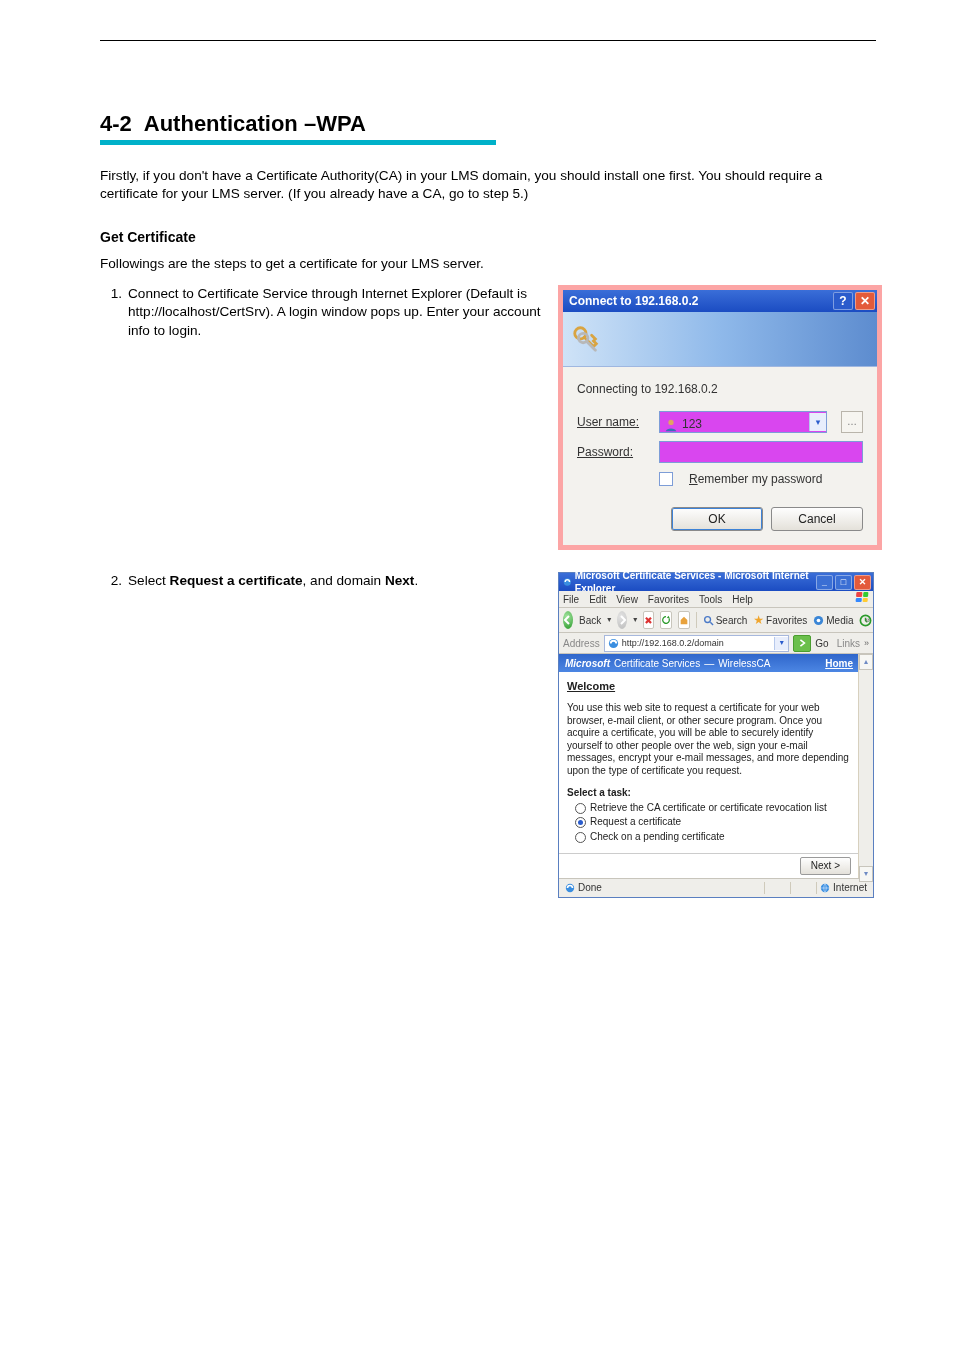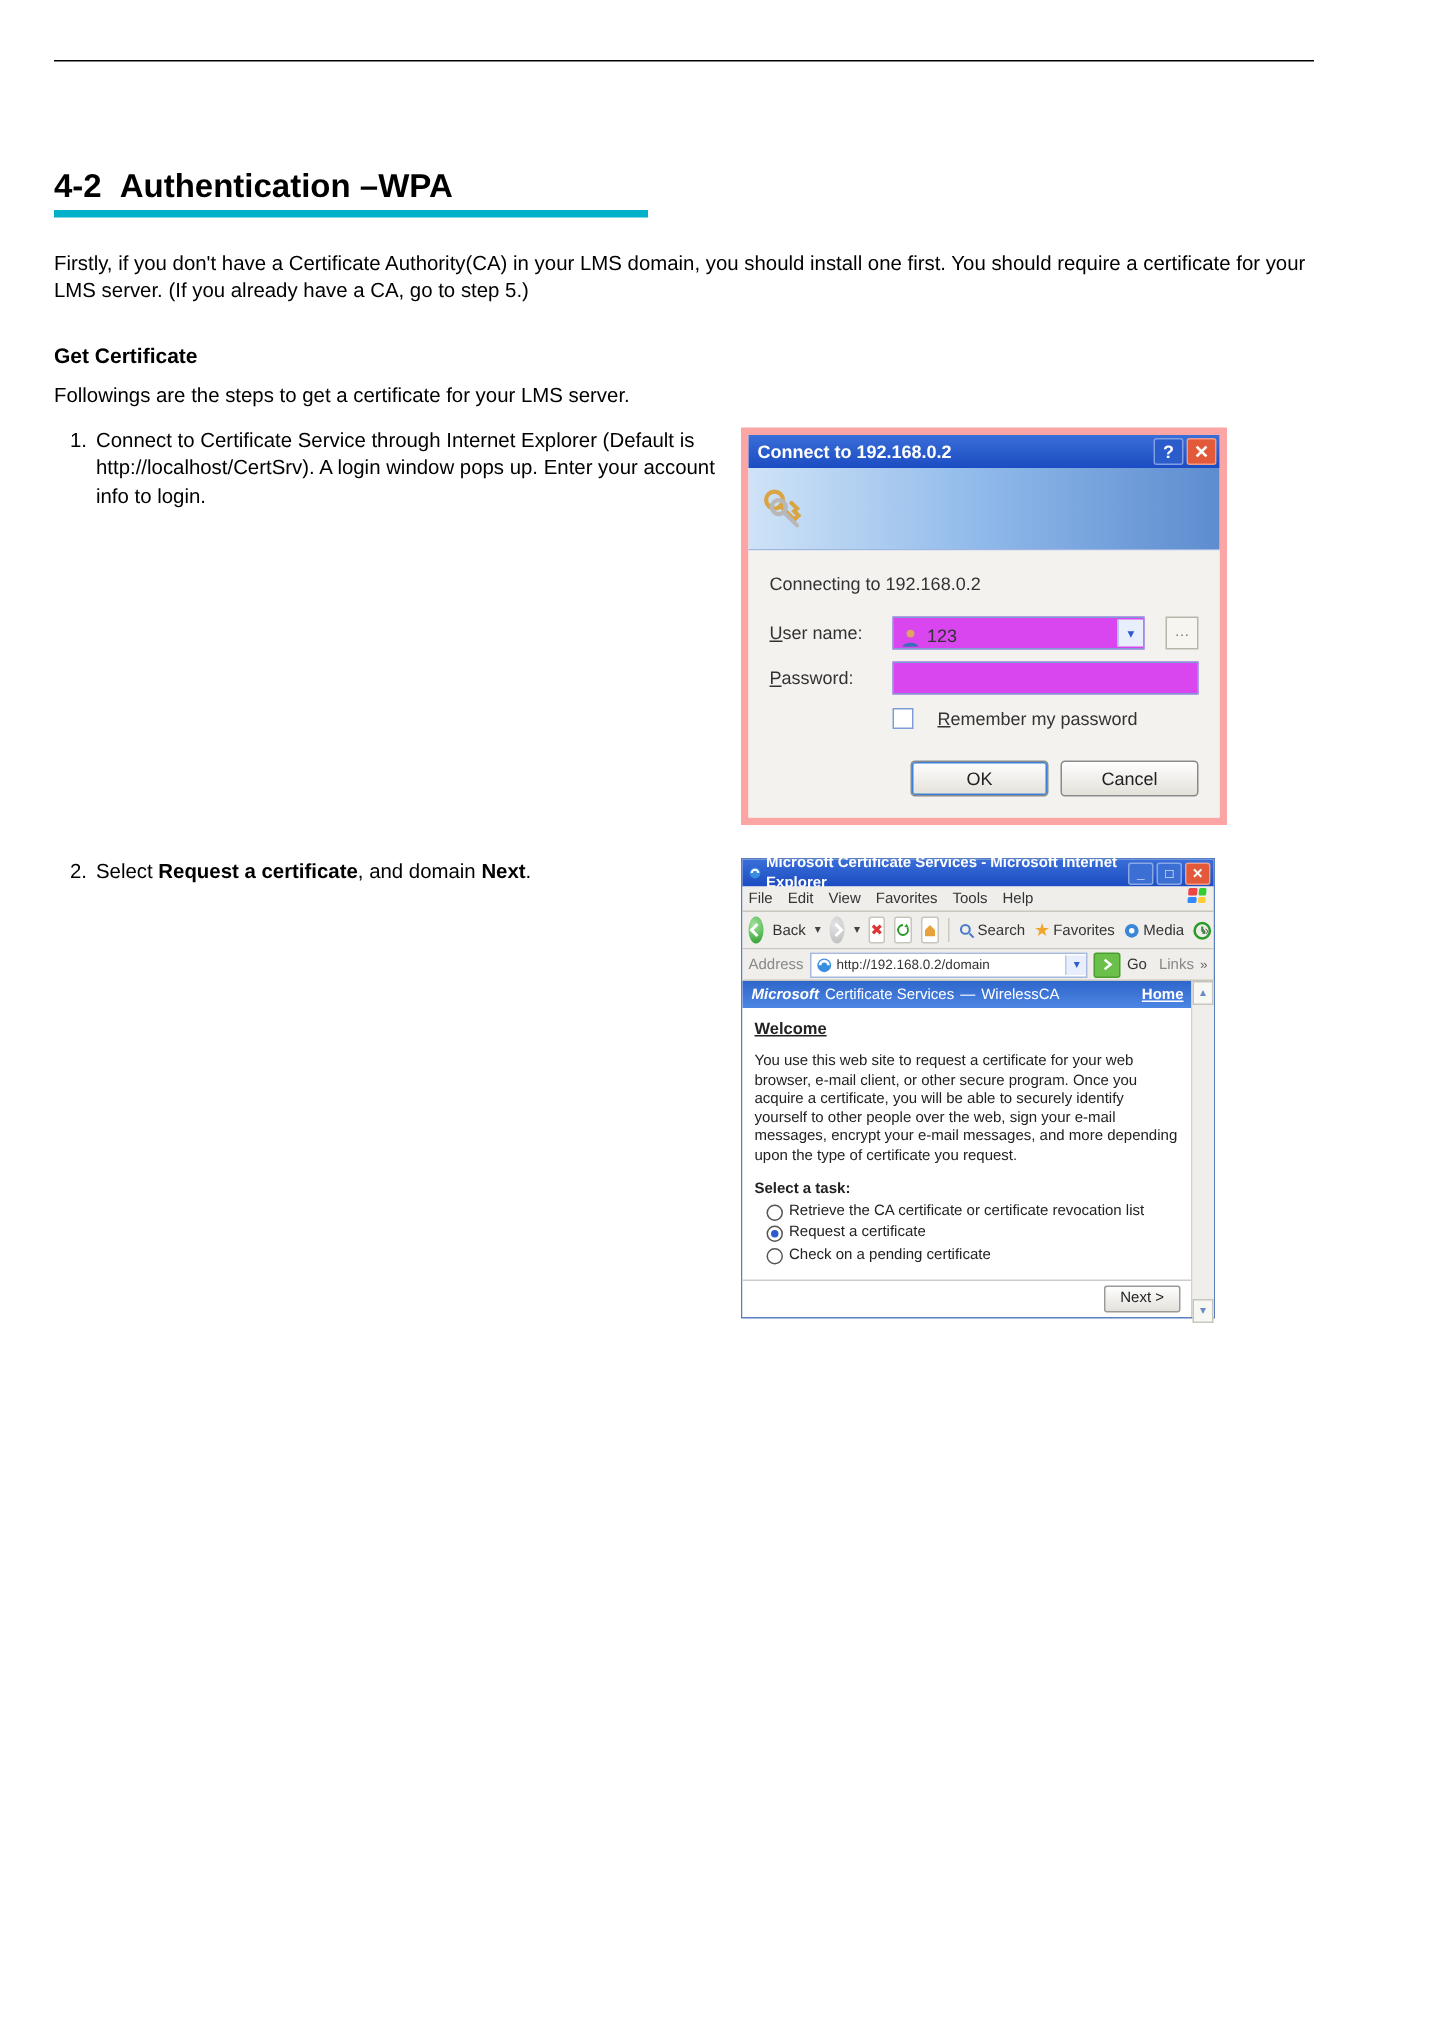--- a/index.html
+++ b/index.html
@@ -4,21 +4,21 @@
 <style>
   body {
     margin: 0;
     padding: 0;
     width: 954px;
     background: #fff;
     font-family: Arial, Helvetica, sans-serif;
     color: #000;
   }
   .page {
-    padding: 40px 78px 60px 36px;
+    padding: 40px 78px 60px 100px;
   }
   .top-rule {
     border-top: 1px solid #000;
     margin-bottom: 70px;
   }
   .section-heading-line {
     display: flex;
     align-items: baseline;
     gap: 12px;
     margin-bottom: 3px;
@@ -95,21 +95,21 @@
     width:30px;height:30px;
   }
   .key-icon svg{width:100%;height:100%;}
   .dlg1-body{
     background:#f3f2ee;
     padding:14px 14px 14px 14px;
     font-size:12px;
     color:#333;
   }
   .dlg1-row{display:flex;align-items:center;margin-bottom:8px;gap:10px;}
-  .dlg1-label{width:72px;}
+  .dlg1-label{width:72px;text-decoration:underline;}
   .dlg1-input{
     flex:1;height:20px;border:1px solid #7d9dd7;background:#d946ef;display:flex;align-items:flex-end;
     padding:0 4px;font-size:12px;color:#333;position:relative;
   }
   .dlg1-input .select-btn{
     width:16px;height:18px;background:#e8eefc;border-left:1px solid #b7c9ec;
     display:flex;align-items:center;justify-content:center;color:#2b5ccc;font-size:9px;
     position:absolute;right:0;top:0;bottom:0;margin:auto;
   }
   .dlg1-ellipsis{
@@ -449,18 +449,41 @@
               <div class="cs-radio">
                 <span class="r"></span>
                 <span>Check on a pending certificate</span>
               </div>
             </div>
             <div class="cs-footbar">
               <span class="cs-next">Next &gt;</span>
             </div>
           </div>
 
+          <div class="ie-status">
+            <span class="pane">
+              <span class="status-ie-ico">
+                <svg viewBox="0 0 12 12">
+                    <circle cx="6" cy="6" r="5" fill="#3a8ee0"></circle>
+                    <path d="M2 6a4 4 0 0 1 8 0h-2a2 2 0 0 0-4 0z" fill="#fff"></path>
+                  </svg>
+              </span>
+              <span>Done</span>
+            </span>
+            <span class="pane">
+              <span class="sep"></span>
+              <span class="sep" style="margin-left:22px;"></span>
+              <span class="sep" style="margin-left:22px;"></span>
+              <span class="globe">
+                <svg viewBox="0 0 12 12">
+                    <circle cx="6" cy="6" r="5" fill="#3a8ee0"></circle>
+                    <path d="M1 6h10M6 1c2 2 2 8 0 10M6 1c-2 2-2 8 0 10" fill="none" stroke="#cfe6ff" stroke-width="0.8"></path>
+                  </svg>
+              </span>
+              <span>Internet</span>
+            </span>
+          </div>
         </div>
       </div>
     </div>
 
   </div>
 </div>
 
 </body></html>

